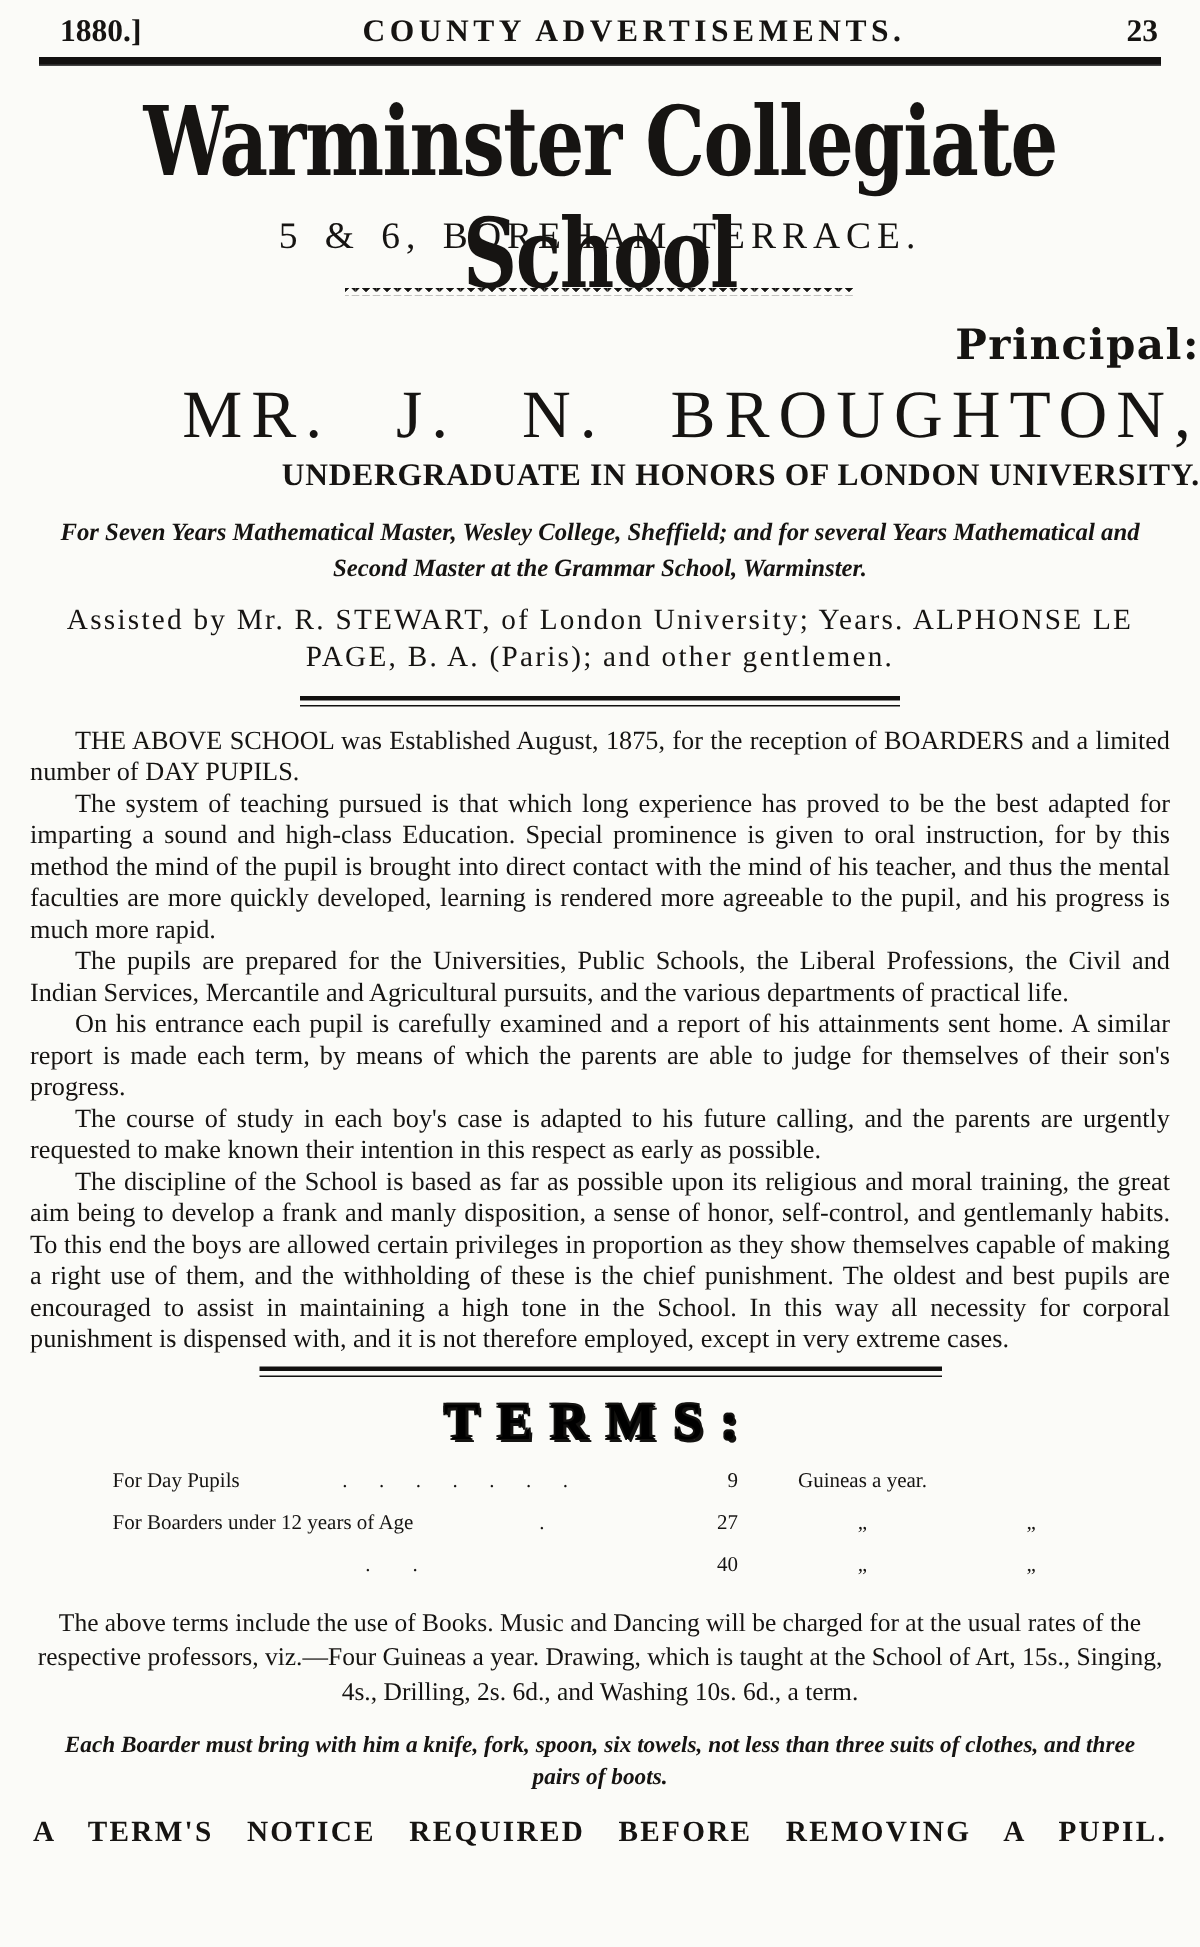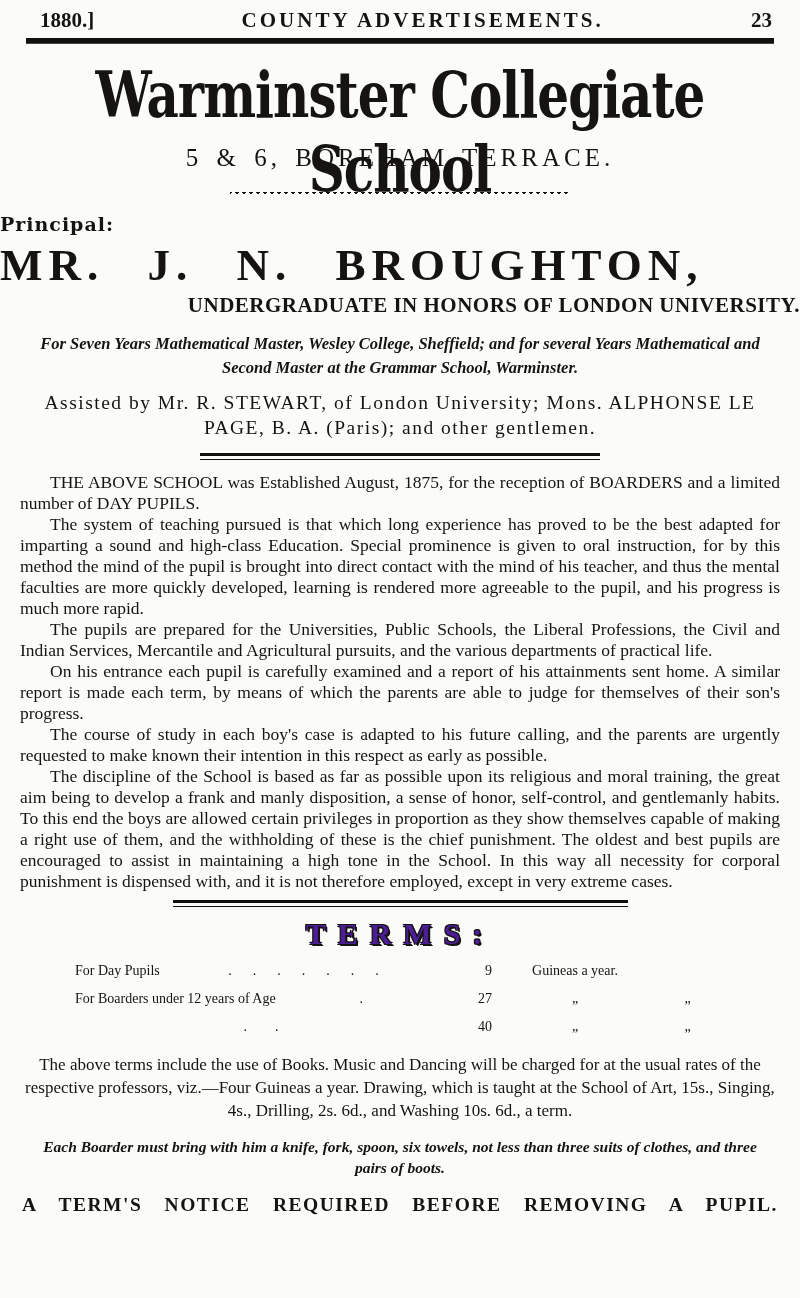--- a/index.html
+++ b/index.html
@@ -32,26 +32,26 @@
   .wavy{
     width:340px;height:5px;margin:20px auto 0 auto;
     background:
       linear-gradient(135deg,#141311 25%,transparent 25%) 0 0,
       linear-gradient(225deg,#141311 25%,transparent 25%) 0 0;
     background-size:7px 5px;background-repeat:repeat-x;
   }
 
   
   .principal-label{
-    margin-top:16px;text-align:left;font-size:19px;font-weight:bold;
+    margin-top:16px;text-align:right;font-size:28px;font-weight:bold;
     font-family:"DejaVu Serif","Liberation Serif",serif;letter-spacing:1px;
   }
   .principal-name{
-    margin-top:4px;text-align:left;font-size:45px;line-height:52px;
-    letter-spacing:6px;word-spacing:26px;font-weight:bold;
+    margin-top:4px;text-align:right;font-size:45px;line-height:52px;
+    letter-spacing:6px;word-spacing:26px;
   }
   .qualification{
     margin-top:2px;text-align:right;font-size:21px;font-weight:bold;letter-spacing:0.5px;
   }
   .credentials{
     margin:14px auto 0 auto;max-width:750px;text-align:center;
     font-style:italic;font-weight:bold;font-size:16.5px;line-height:24px;
   }
   .assistants{
     margin:10px auto 0 auto;max-width:730px;text-align:center;
@@ -66,22 +66,22 @@
   .double-rule.rule2{width:455px;margin-top:8px;}
 
   
   .body-copy{margin:12px 20px 0 20px;}
   .body-copy p{
     margin:0;font-size:17.5px;line-height:21px;text-align:justify;text-indent:30px;
   }
 
   
   .terms-heading{
-    margin:10px 0 0 0;text-align:center;font-size:30px;font-weight:bold;
-    letter-spacing:12px;color:#4c1d95;
+    margin:10px 0 0 0;text-align:center;font-size:35px;font-weight:bold;
+    letter-spacing:12px;color:#000000;
     text-shadow:-1px -1px 0 #141311,1px -1px 0 #141311,-1px 1px 0 #141311,1px 1px 0 #141311,2px 2px 0 #141311;
   }
   .terms-table{width:650px;margin:6px auto 0 auto;font-size:14px;}
   .terms-row{display:flex;line-height:28px;}
   .t-label{flex:none;white-space:pre;}
   .t-dots{flex:1;white-space:pre;text-align:center;overflow:hidden;}
   .t-amount{flex:none;width:45px;text-align:right;padding-right:8px;}
   .t-unit-a{flex:none;width:150px;text-align:center;white-space:pre;}
   .t-unit-b{flex:none;width:75px;text-align:center;}
 
@@ -112,21 +112,21 @@
 
   <h1 class="school-name">Warminster Collegiate School</h1>
   <div class="address">5 &amp; 6, BOREHAM TERRACE.</div>
 
   <div class="wavy"></div>
 
   <div class="principal-label">Principal:</div>
   <div class="principal-name">MR. J. N. BROUGHTON,</div>
   <div class="qualification">UNDERGRADUATE IN HONORS OF LONDON UNIVERSITY.</div>
   <div class="credentials">For Seven Years Mathematical Master, Wesley College, Sheffield; and for several Years Mathematical and Second Master at the Grammar School, Warminster.</div>
-  <div class="assistants">Assisted by Mr. R. STEWART, of London University; Mons. ALPHONSE LE PAGE, B. A. (Paris); and other gentlemen.</div>
+  <div class="assistants">Assisted by Mr. R. STEWART, of London University; Years. ALPHONSE LE PAGE, B. A. (Paris); and other gentlemen.</div>
 
   <div class="double-rule"></div>
 
   <section class="body-copy">
     <p>THE ABOVE SCHOOL was Established August, 1875, for the reception of BOARDERS and a limited number of DAY PUPILS.</p>
     <p>The system of teaching pursued is that which long experience has proved to be the best adapted for imparting a sound and high-class Education.  Special prominence is given to oral instruction, for by this method the mind of the pupil is brought into direct contact with the mind of his teacher, and thus the mental faculties are more quickly developed, learning is rendered more agreeable to the pupil, and his progress is much more rapid.</p>
     <p>The pupils are prepared for the Universities, Public Schools, the Liberal Professions, the Civil and Indian Services, Mercantile and Agricultural pursuits, and the various departments of practical life.</p>
     <p>On his entrance each pupil is carefully examined and a report of his attainments sent home.  A similar report is made each term, by means of which the parents are able to judge for themselves of their son's progress.</p>
     <p>The course of study in each boy's case is adapted to his future calling, and the parents are urgently requested to make known their intention in this respect as early as possible.</p>
     <p>The discipline of the School is based as far as possible upon its religious and moral training, the great aim being to develop a frank and manly disposition, a sense of honor, self-control, and gentlemanly habits.  To this end the boys are allowed certain privileges in proportion as they show themselves capable of making a right use of them, and the withholding of these is the chief punishment.  The oldest and best pupils are encouraged to assist in maintaining a high tone in the School.  In this way all necessity for corporal punishment is dispensed with, and it is not therefore employed, except in very extreme cases.</p>

